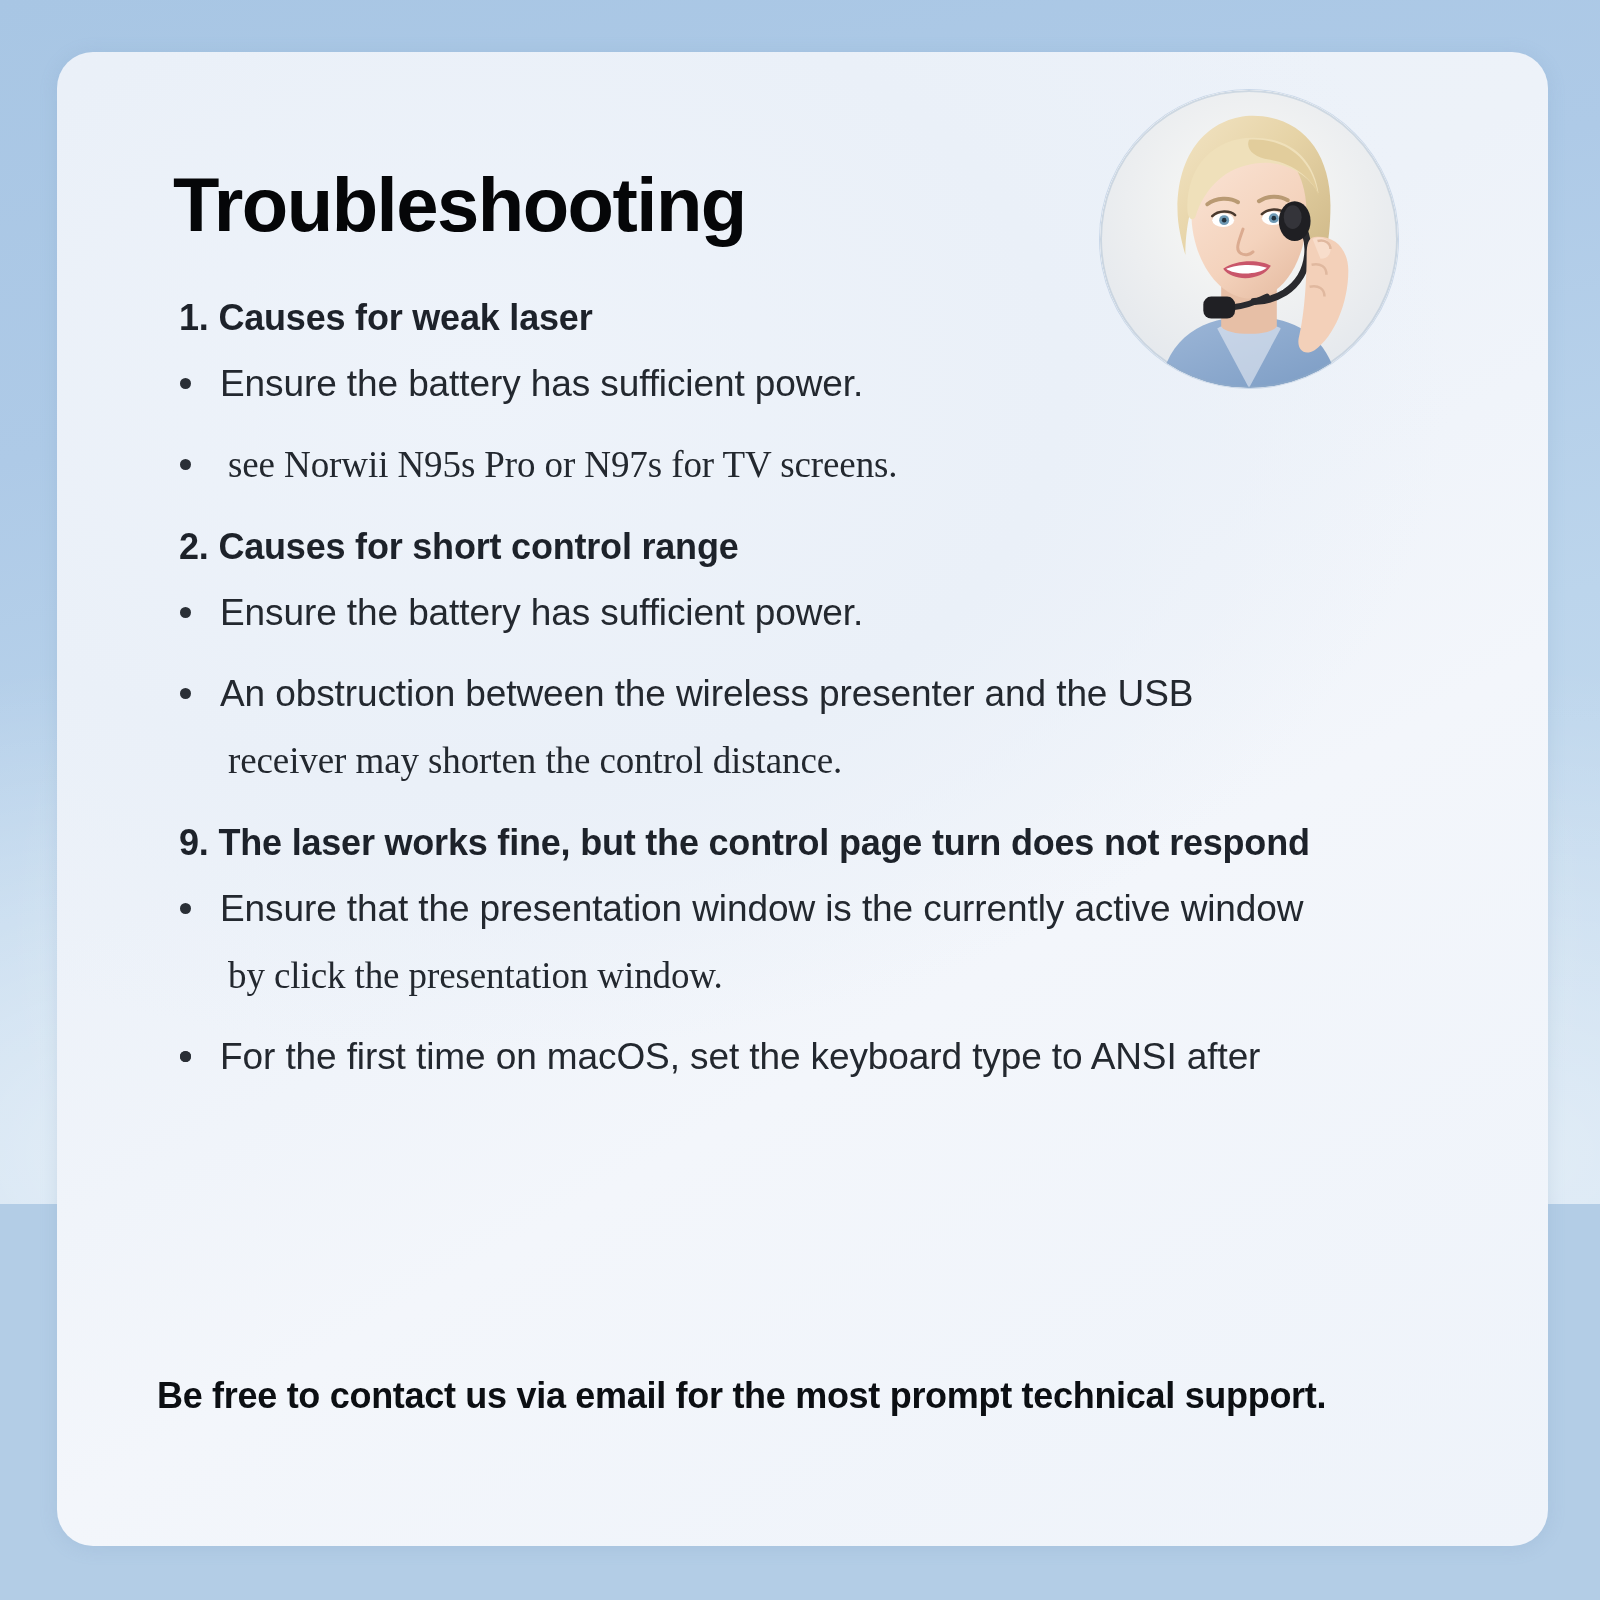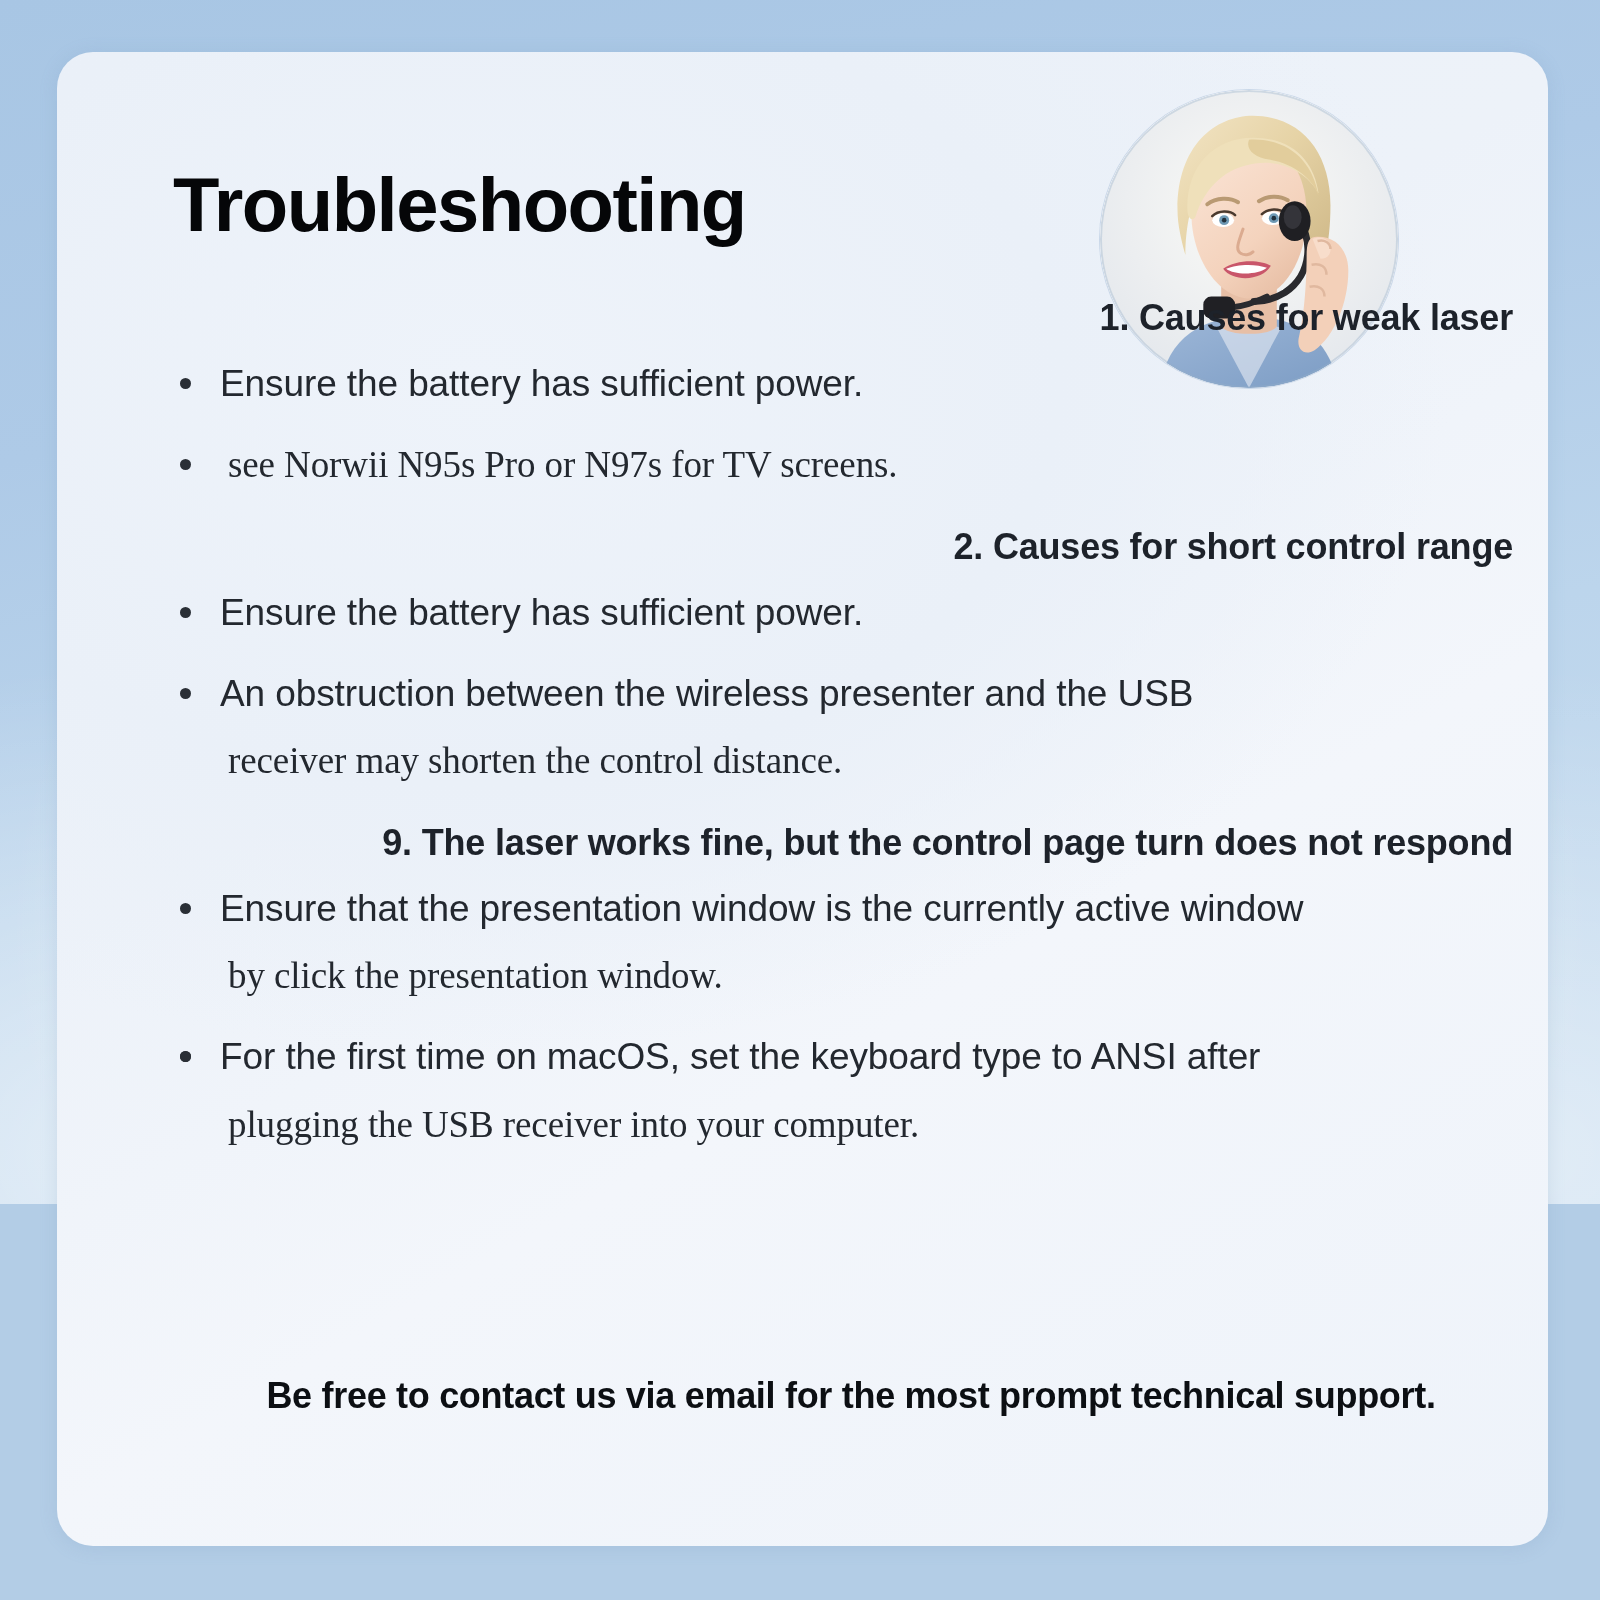--- a/index.html
+++ b/index.html
@@ -78,21 +78,20 @@
 
   .heading {
     font-size: 36px;
     font-weight: 700;
     color: #1d222a;
     line-height: 1;
     padding: 0 0 0 6px;
     margin: 30px 0 0 0;
     letter-spacing: -0.2px;
     white-space: nowrap;
-    text-align: right;
   }
   .heading.first { margin-top: 0; }
 
   .bullet {
     position: relative;
     font-size: 37px;
     font-weight: 400;
     color: #23282f;
     line-height: 1.82;
     margin: 14px 0 0 0;
@@ -110,28 +109,27 @@
   }
   .bullet .cont {
     display: block;
     padding-left: 8px;
     font-family: Liberation Serif, serif;
   }
 
   
   #footer {
     position: absolute;
-    left: 124px;
+    left: 100px;
     top: 1322px;
     width: 1340px;
     font-size: 36px;
     font-weight: 700;
     color: #0c0f13;
     letter-spacing: -0.3px;
-    text-align: center;
     line-height: 1.2;
   }
 </style>
 </head>
 <body>
 
 <div id="page">
 
   <div id="card">
 
@@ -245,21 +243,20 @@
         <span class="dot"></span>
         <span>Ensure that the presentation window is the currently active window</span>
         <span class="cont">by click the presentation window.</span>
       </div>
       <div class="bullet">
         <span class="dot"></span>
       </div>
       <div class="bullet">
         <span class="dot"></span>
         <span>For the first time on macOS, set the keyboard type to ANSI after</span>
-        <span class="cont">plugging the USB receiver into your computer.</span>
       </div>
 
     </div>
 
     <div id="footer">Be free to contact us via email for the most prompt technical support.</div>
 
   </div>
 </div>
 
 </body></html>

